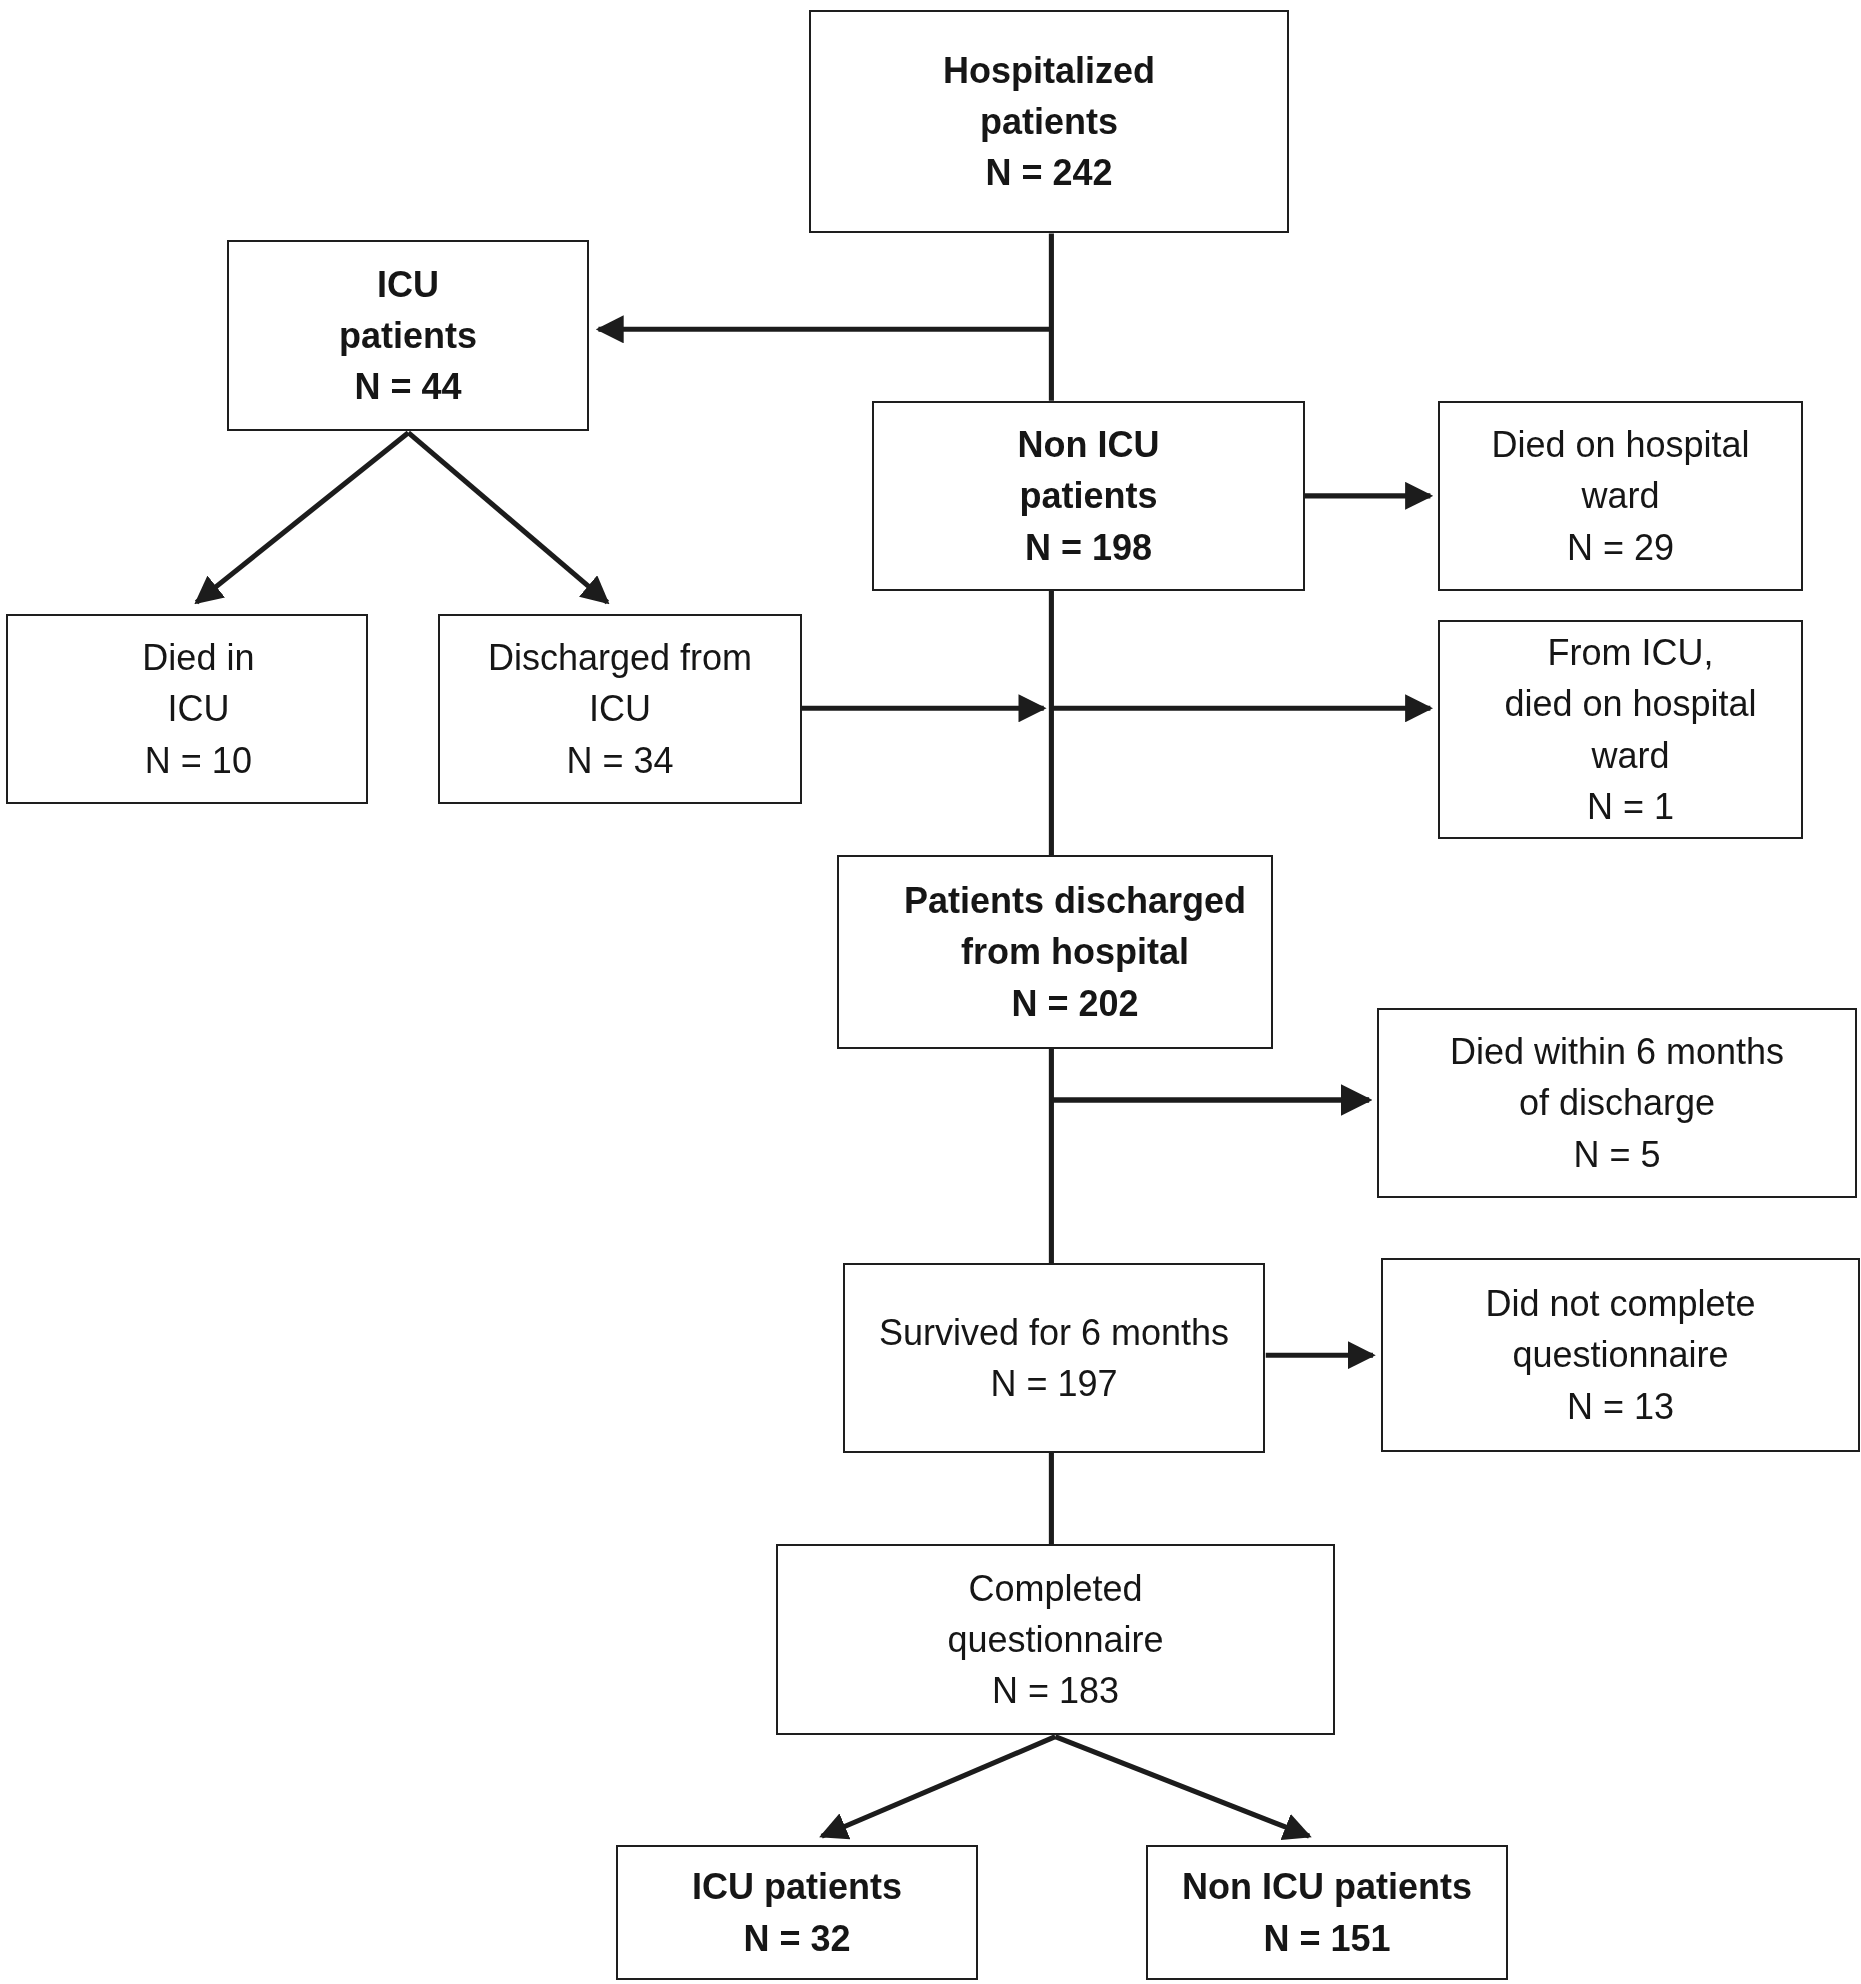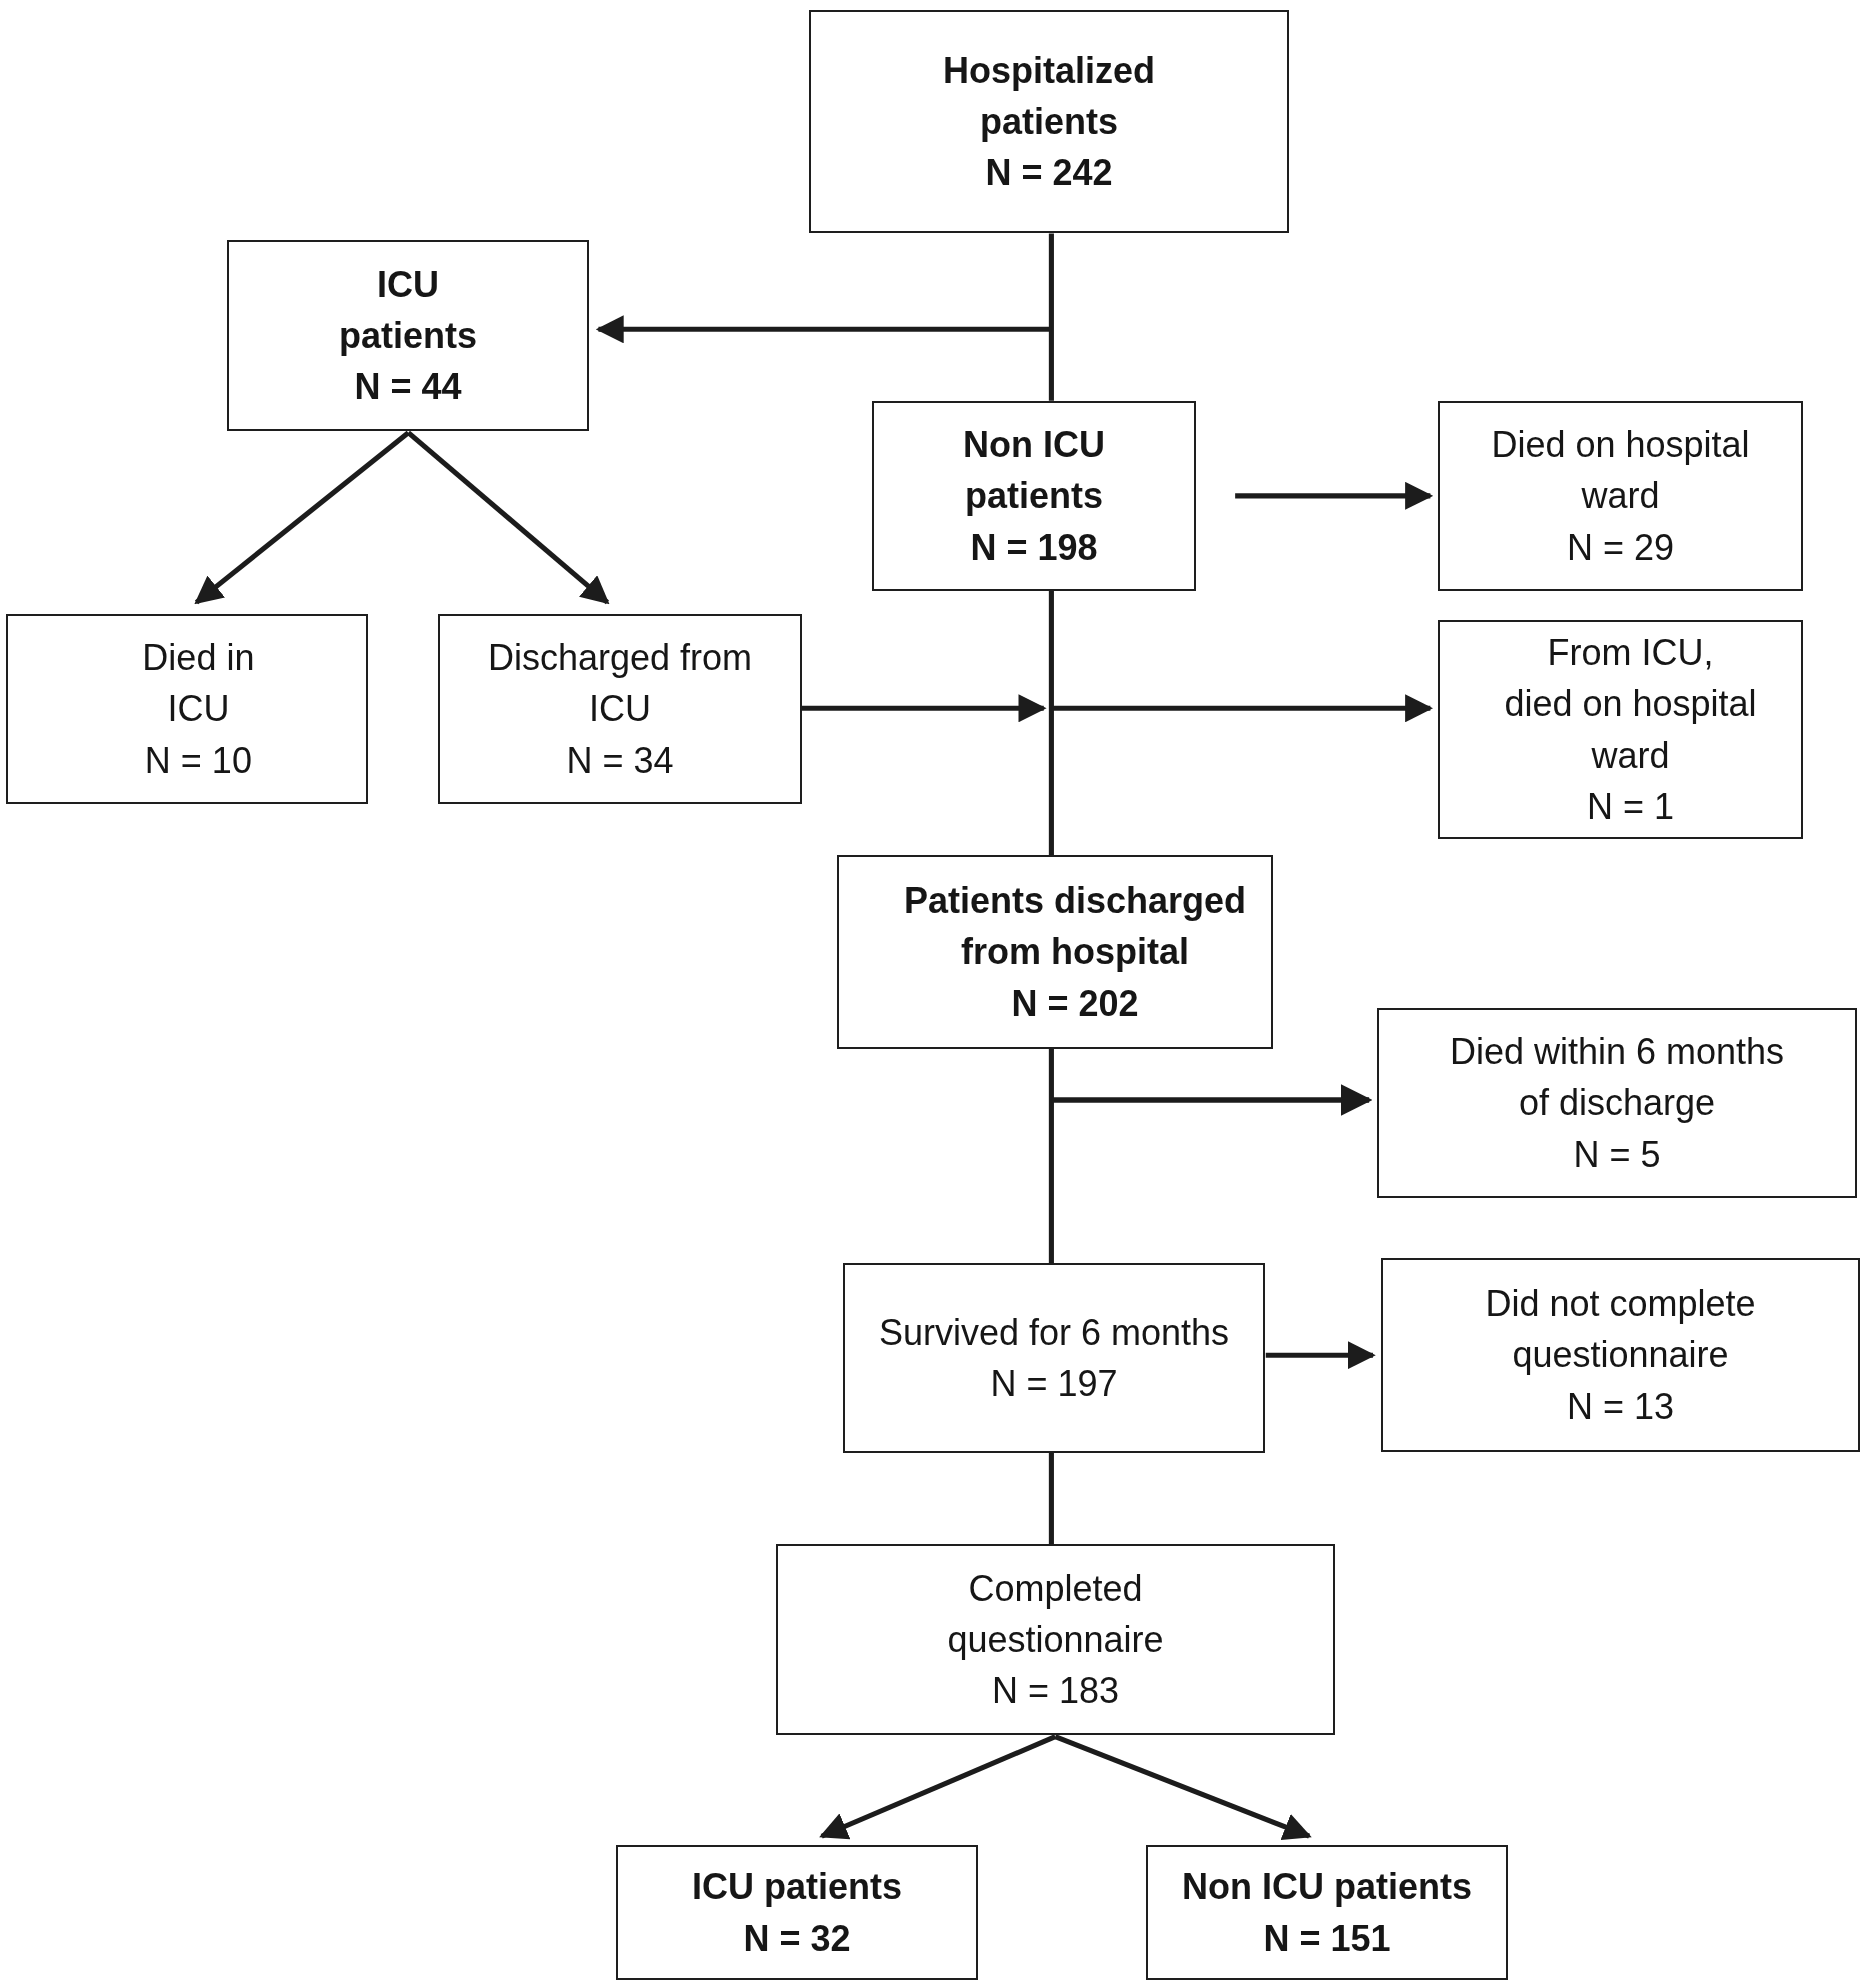--- a/index.html
+++ b/index.html
@@ -72,21 +72,21 @@
   </svg>
 
   <div class="box b" style="left:809px; top:10.2px; width:480px; height:223px;">Hospitalized
 patients
 N = 242</div>
 
   <div class="box b" style="left:227px; top:240px; width:362px; height:191px;">ICU
 patients
 N = 44</div>
 
-  <div class="box b" style="left:872px; top:401px; width:324px; height:190px;">Non ICU
+  <div class="box b" style="left:872px; top:401px; width:433px; height:190px;">Non ICU
 patients
 N = 198</div>
 
   <div class="box" style="left:1438px; top:401px; width:365px; height:190px;">Died on hospital
 ward
 N = 29</div>
 
   <div class="box" style="left:6.4px; top:614px; width:362px; height:190px;padding-left:22px;">Died in
 ICU
 N = 10</div>

